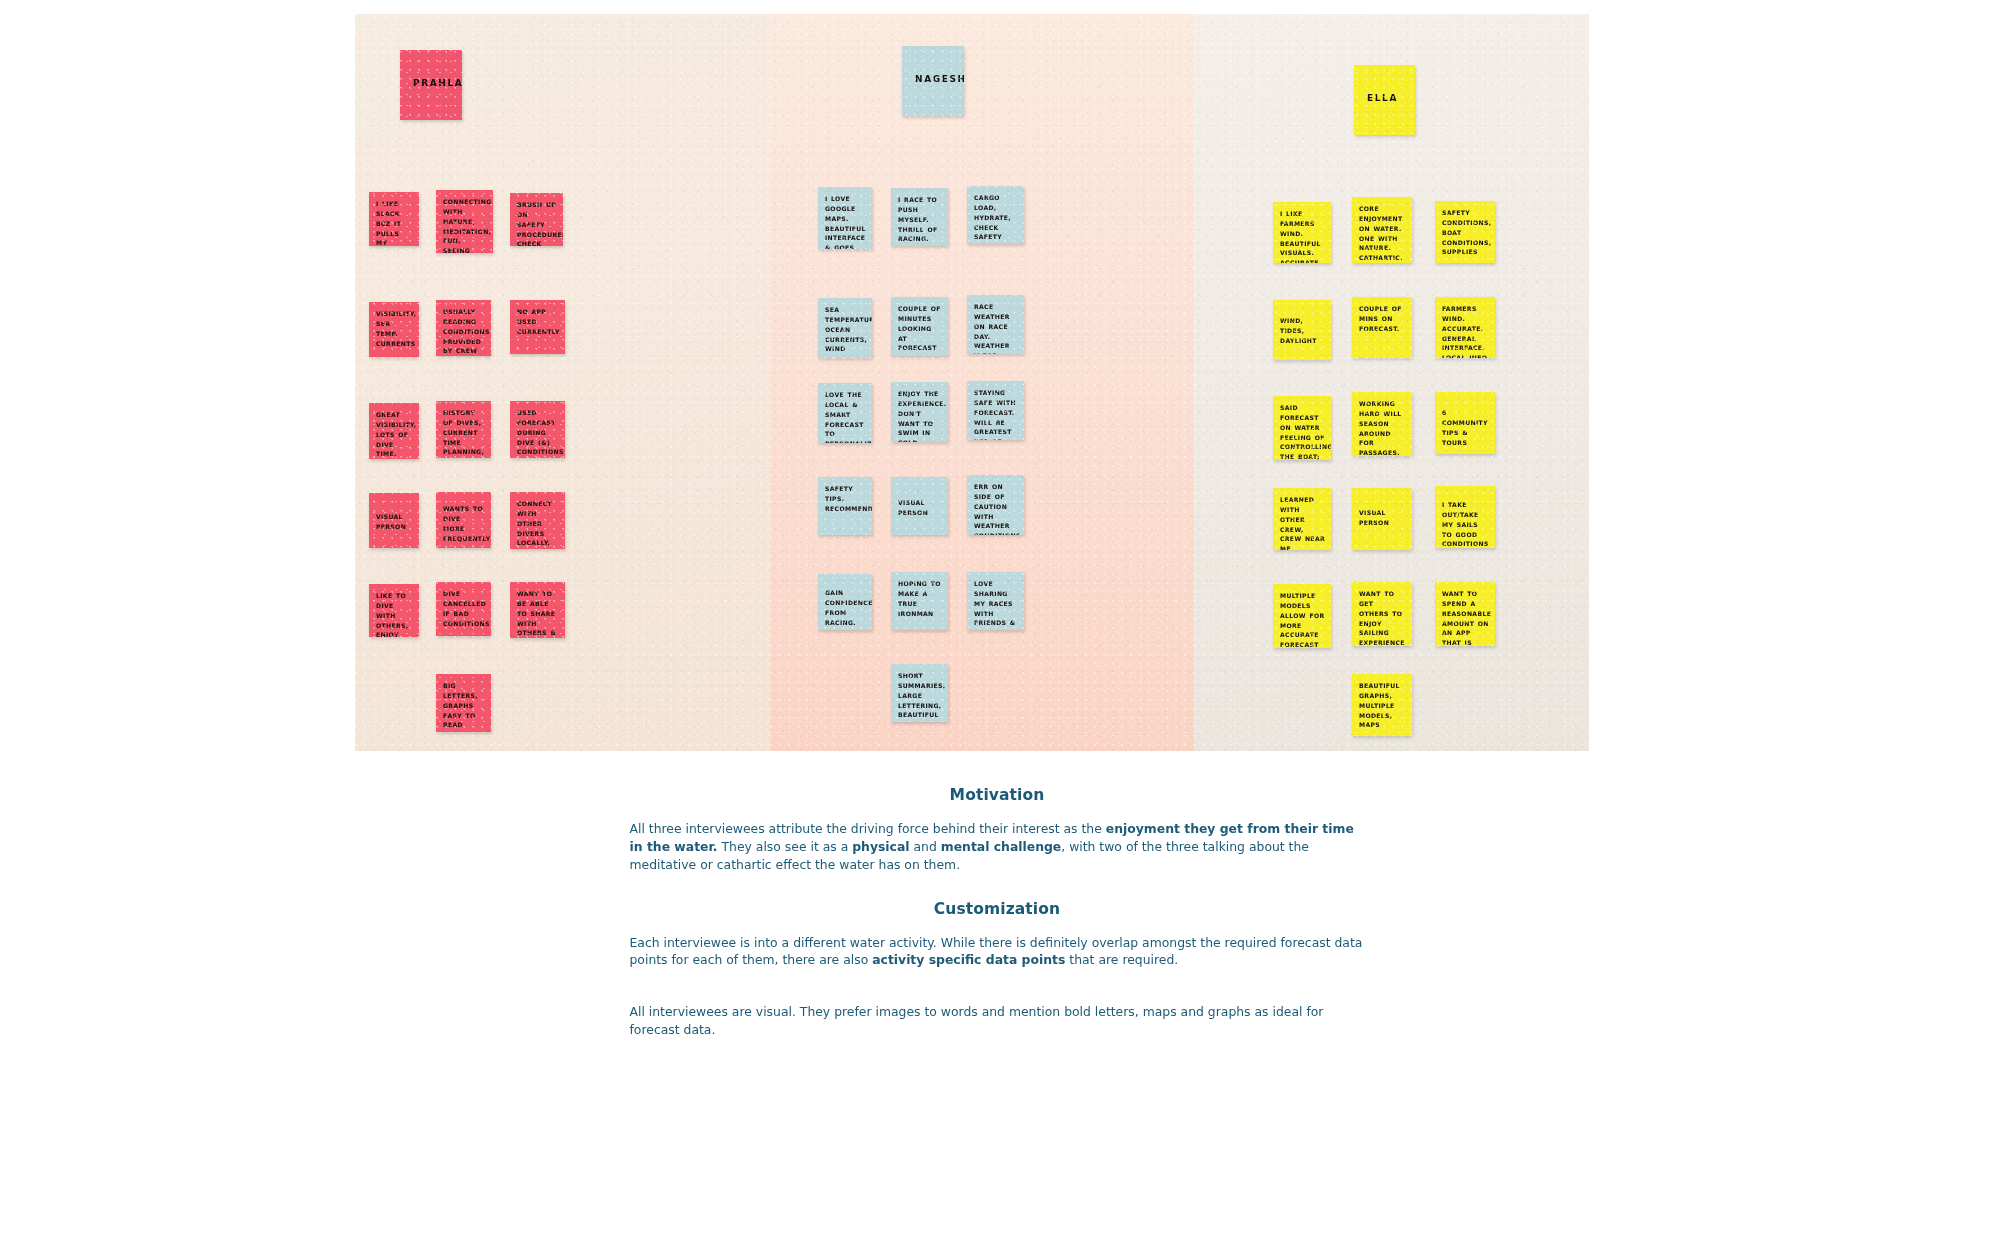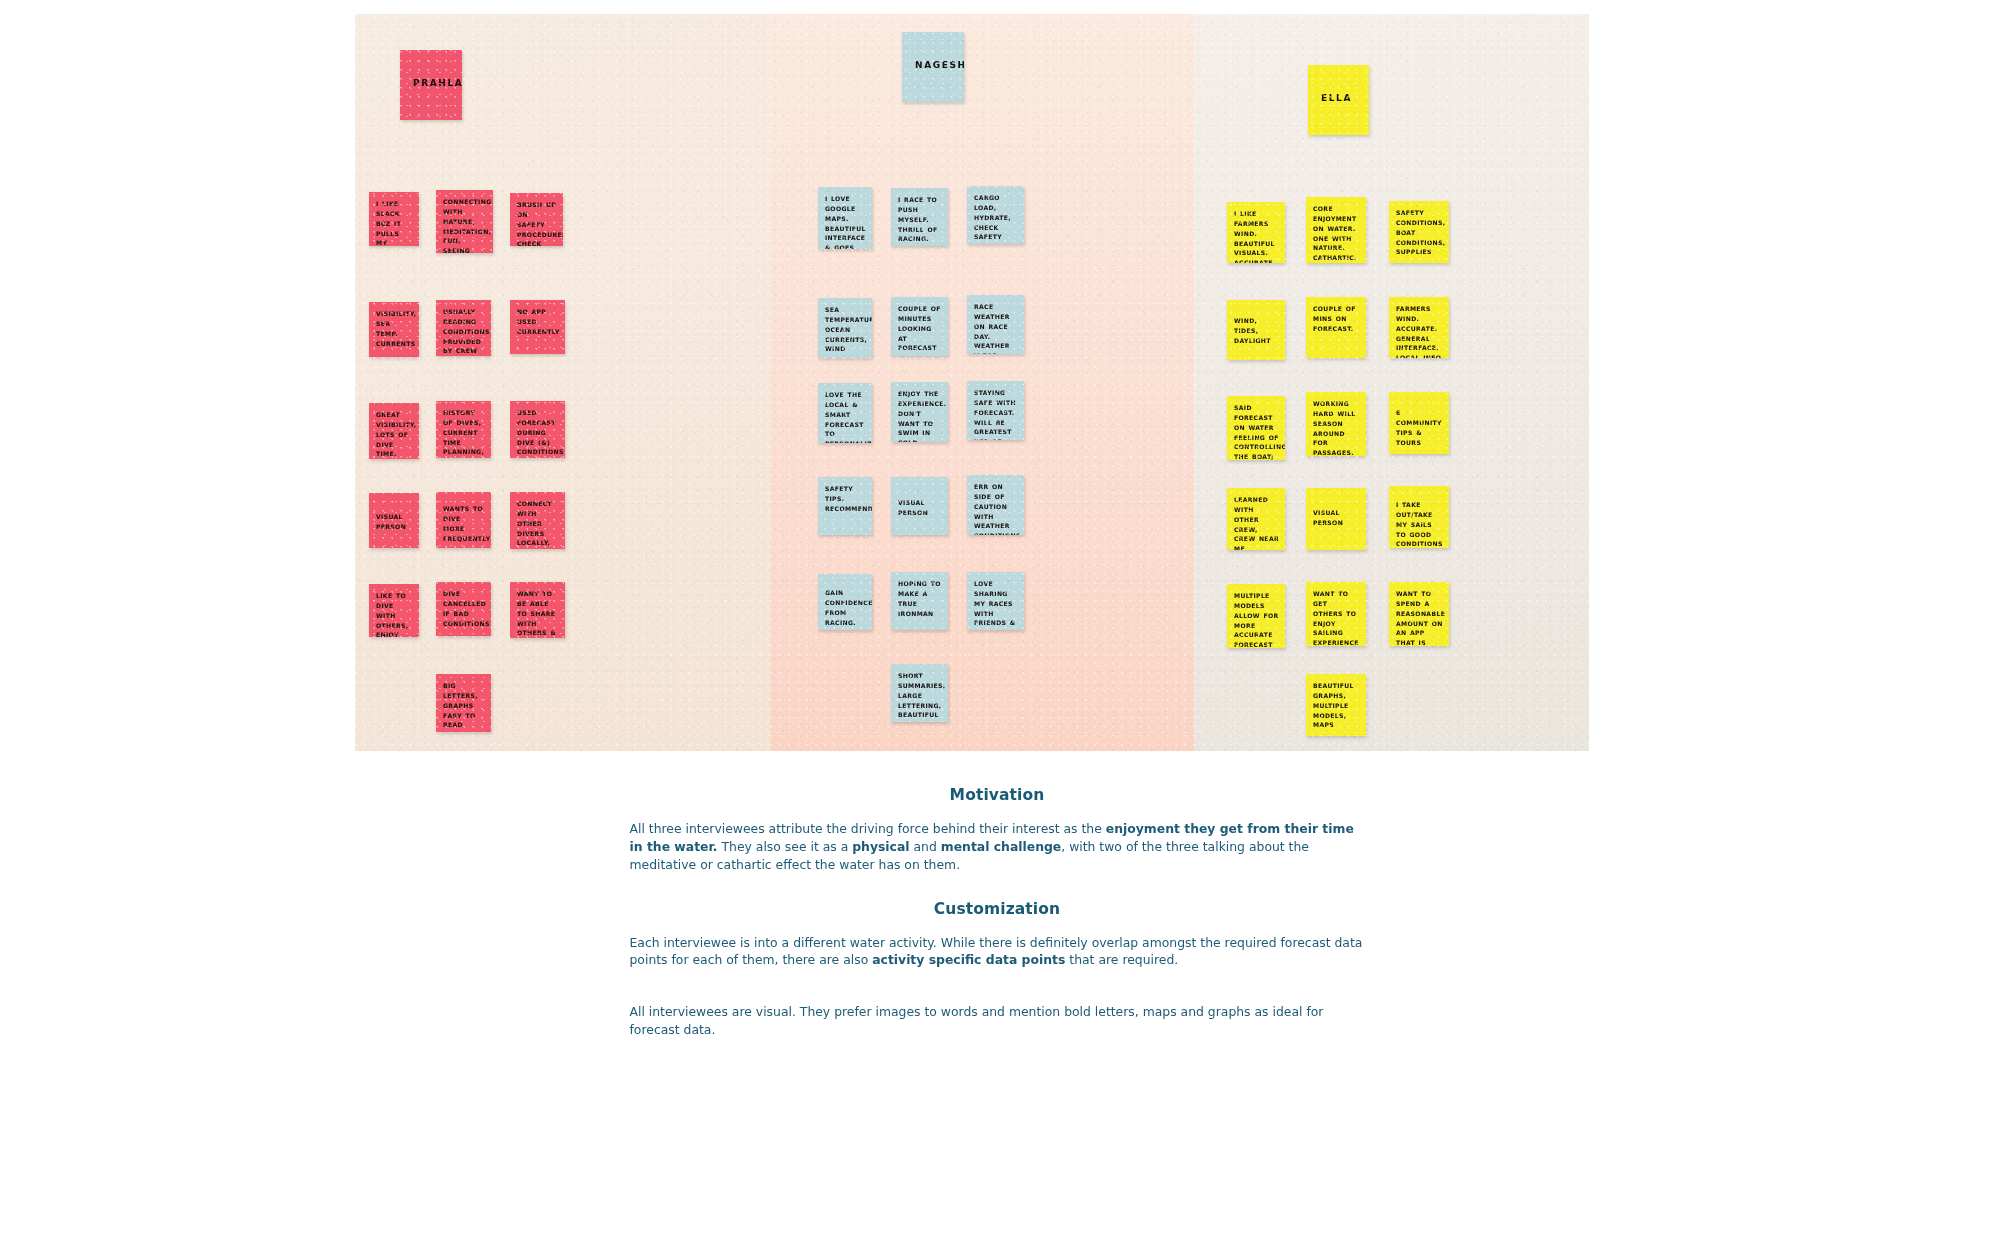--- a/index.html
+++ b/index.html
@@ -45,21 +45,21 @@
     letter-spacing:.35px;
     color:#17120f;
     text-transform:uppercase;
     box-shadow:1px 2px 3px rgba(0,0,0,.16);
     overflow:hidden;
     word-spacing:1px;
   }
   .note.pink{background:#f4566b;}
   .note.pink.hdr{background:#f2566f;}
   .note.blue{background:#bcd9dd;}
-  .note.yellow{background:#f7ef2a;}
+  .note.yellow{background:#f7ef2a;margin-left:46px;}
 
   .note.hdr{
     font-size:9px;letter-spacing:1.6px;font-weight:700;
     padding:26px 0 0 13px;
   }
 
   
   #insights{
     position:absolute;left:0;top:760px;width:1994px;
   }
@@ -113,21 +113,21 @@
       <div class="note pink" style="left:155px;top:478px;width:55px;height:57px;">CONNECT WITH OTHER DIVERS LOCALLY, DIVE WITH PARTNER</div>
 
       <div class="note pink" style="left:14px;top:570px;width:50px;height:53px;">LIKE TO DIVE WITH OTHERS, ENJOY GOOD COMPANY.</div>
       <div class="note pink" style="left:81px;top:568px;width:55px;height:54px;">DIVE CANCELLED IF BAD CONDITIONS</div>
       <div class="note pink" style="left:155px;top:568px;width:55px;height:56px;">WANT TO BE ABLE TO SHARE WITH OTHERS &amp; KEEP TRACK.</div>
 
       <div class="note pink" style="left:81px;top:660px;width:55px;height:58px;">BIG LETTERS, GRAPHS EASY TO READ</div>
     </div>
 
     <div class="panel" id="panel-2">
-      <div class="note blue hdr" style="left:132px;top:18px;width:62px;height:70px;">NAGESH</div>
+      <div class="note blue hdr" style="left:132px;top:32px;width:62px;height:70px;">NAGESH</div>
 
       <div class="note blue" style="left:48px;top:173px;width:54px;height:62px;">I LOVE GOOGLE MAPS. BEAUTIFUL INTERFACE &amp; GOES BEYOND JUST MAPS WITH WHAT IT BUNDLES.</div>
       <div class="note blue" style="left:121px;top:174px;width:57px;height:58px;">I RACE TO PUSH MYSELF. THRILL OF RACING. FUN.</div>
       <div class="note blue" style="left:197px;top:172px;width:57px;height:58px;">CARGO LOAD, HYDRATE, CHECK SAFETY CONDITIONS</div>
 
       <div class="note blue" style="left:48px;top:284px;width:54px;height:60px;">SEA TEMPERATURE, OCEAN CURRENTS, WIND</div>
       <div class="note blue" style="left:121px;top:283px;width:57px;height:59px;">COUPLE OF MINUTES LOOKING AT FORECAST</div>
       <div class="note blue" style="left:197px;top:281px;width:57px;height:59px;">RACE WEATHER ON RACE DAY. WEATHER V FOR PRACTICE.</div>
 
       <div class="note blue" style="left:48px;top:369px;width:54px;height:60px;">LOVE THE LOCAL &amp; SMART FORECAST TO PERSONALIZE THE INFO</div>

